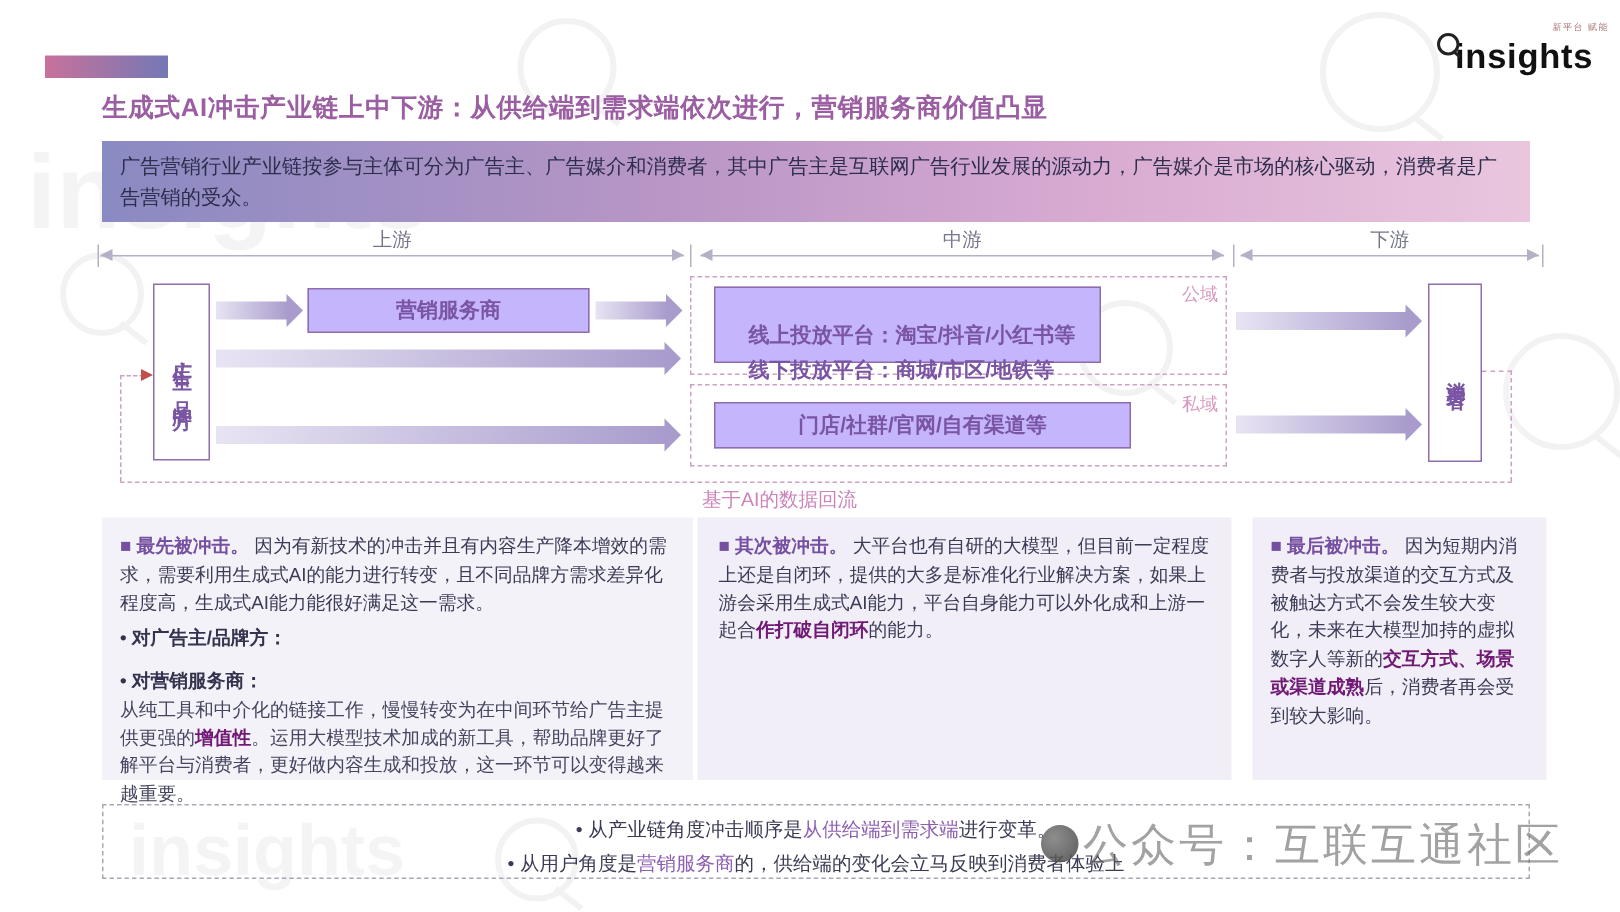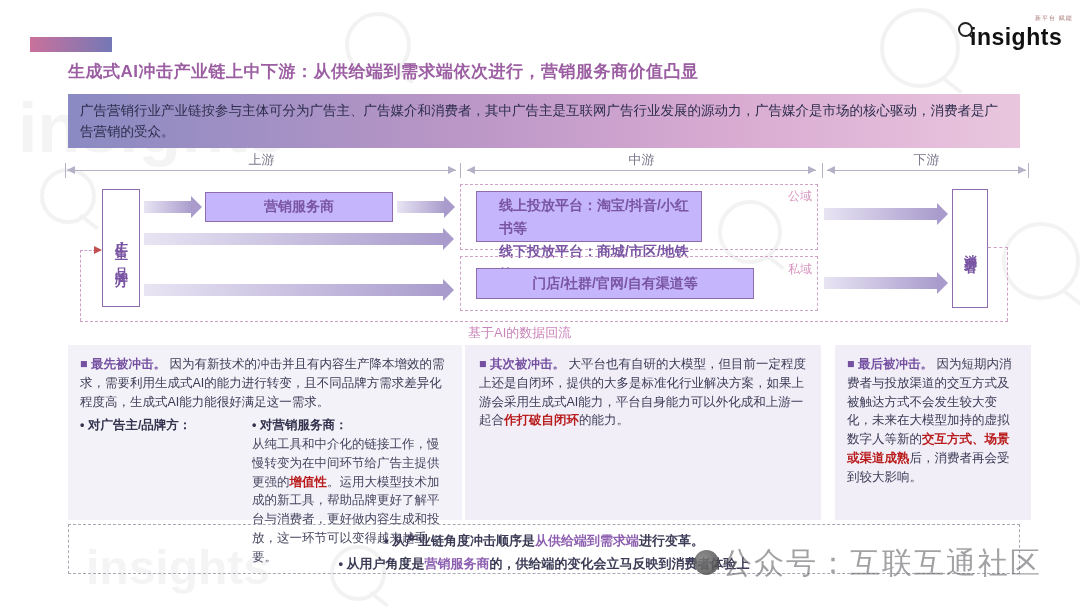--- a/index.html
+++ b/index.html
@@ -54,28 +54,28 @@
   
   .dash-h{position:absolute;height:0;border-top:1.2px dashed #cf9fc5;}
   .dash-v{position:absolute;width:0;border-left:1.2px dashed #cf9fc5;}
   .red-tip{position:absolute;width:0;height:0;border-top:4px solid transparent;border-bottom:4px solid transparent;border-left:8px solid #c0504d;}
   .feedback-label{position:absolute;font-size:13px;color:#cc85bb;}
 
   
   .panel{position:absolute;top:345px;height:175px;box-sizing:border-box;padding:10px 12px;
     font-size:12.5px;line-height:1.5;color:#3b3b55;}
   .panel .head{color:#7550a0;font-weight:bold;}
-  .panel b{color:#b91c1c;}
-  .subcols{display:flex;gap:24px;margin-top:5px;}
+  .panel b{color:#701a75;}
+  .subcols{display:flex;gap:10px;margin-top:5px;flex-direction:column;}
   .subcol .shead{font-weight:600;color:#33334e;}
   .subcol .sbody{color:#45455f;}
 
   
-  .notebox{position:absolute;left:68px;top:524px;width:952px;height:50px;box-sizing:border-box;
-    border:1.2px dashed #a8a8b4;text-align:center;font-size:13px;color:#3b3b55;padding-top:5px;line-height:1.75;font-weight:bold;}
+  .notebox{position:absolute;left:68px;top:536px;width:952px;height:50px;box-sizing:border-box;
+    border:1.2px dashed #a8a8b4;text-align:center;font-size:13px;color:#3b3b55;padding-top:5px;line-height:1.75;}
   .notebox .hl{color:#8d5fb0;}
 
   
   .pub-wm{position:absolute;left:722px;top:543px;font-size:30px;letter-spacing:2px;
     color:rgba(105,105,110,0.62);white-space:nowrap;z-index:5;}
   .pub-wm-icon{position:absolute;left:694px;top:550px;width:25px;height:25px;border-radius:50%;
     background:radial-gradient(circle at 35% 35%,#7a7a7a,#3f3f3f);opacity:0.85;z-index:5;}
 </style>
 </head>
 <body>
@@ -129,21 +129,21 @@
     </div>
   <div class="harrow" style="left:824px;top:207px;width:124px;">
       <div class="shaft"></div>
     </div>
   <div class="harrow" style="left:824px;top:276px;width:124px;">
       <div class="shaft"></div>
     </div>
 
   <div class="dashed-zone" style="left:460px;top:184px;width:358px;height:66px;"></div>
   <div class="zone-label" style="left:788px;top:188px;">公域</div>
-  <div class="hbox" style="left:476px;top:191px;width:226px;height:51px;padding:2px 0 0 22px;line-height:23px;">
+  <div class="hbox" style="left:476px;top:191px;width:258px;height:51px;padding:20px 0 0 22px;line-height:23px;">
     <div>线上投放平台：淘宝/抖音/小红书等</div>
     <div>线下投放平台：商城/市区/地铁等</div>
   </div>
 
   <div class="dashed-zone" style="left:460px;top:256px;width:358px;height:55px;"></div>
   <div class="zone-label" style="left:788px;top:261px;">私域</div>
   <div class="hbox center" style="left:476px;top:268px;width:278px;height:31px;">门店/社群/官网/自有渠道等</div>
 
   <div class="vbox" style="left:952px;top:189px;width:36px;height:119px;">消费者</div>
 

